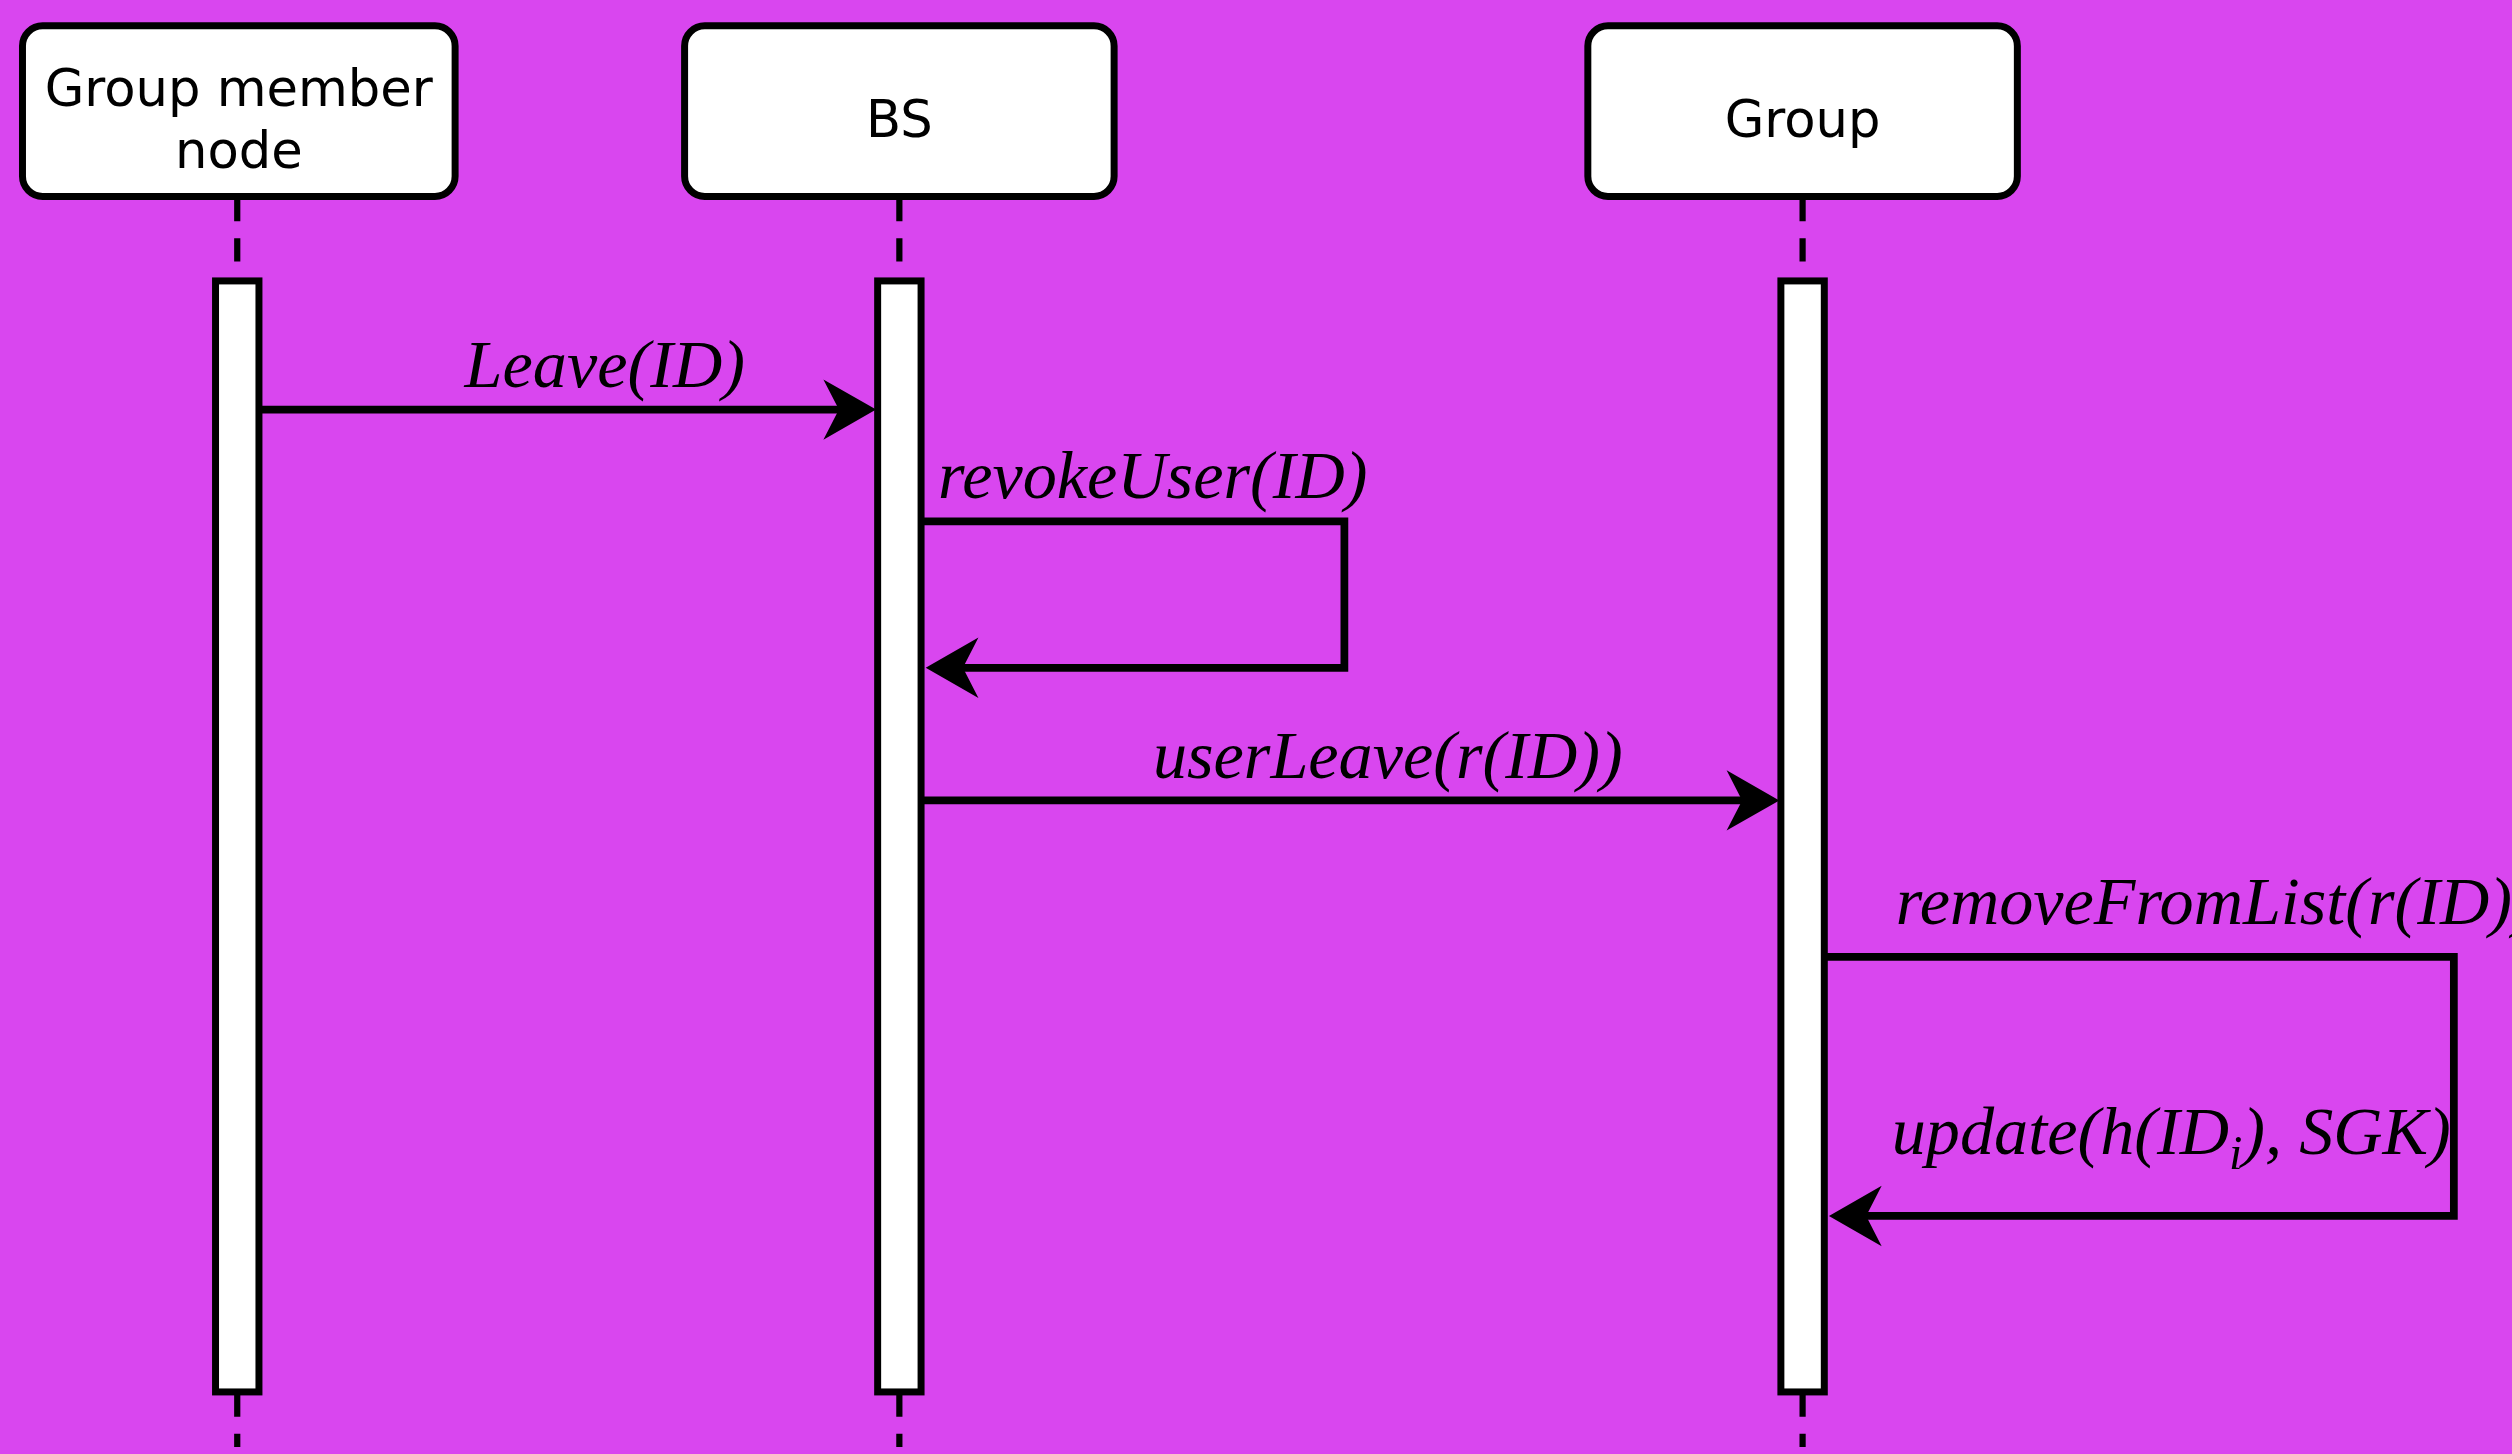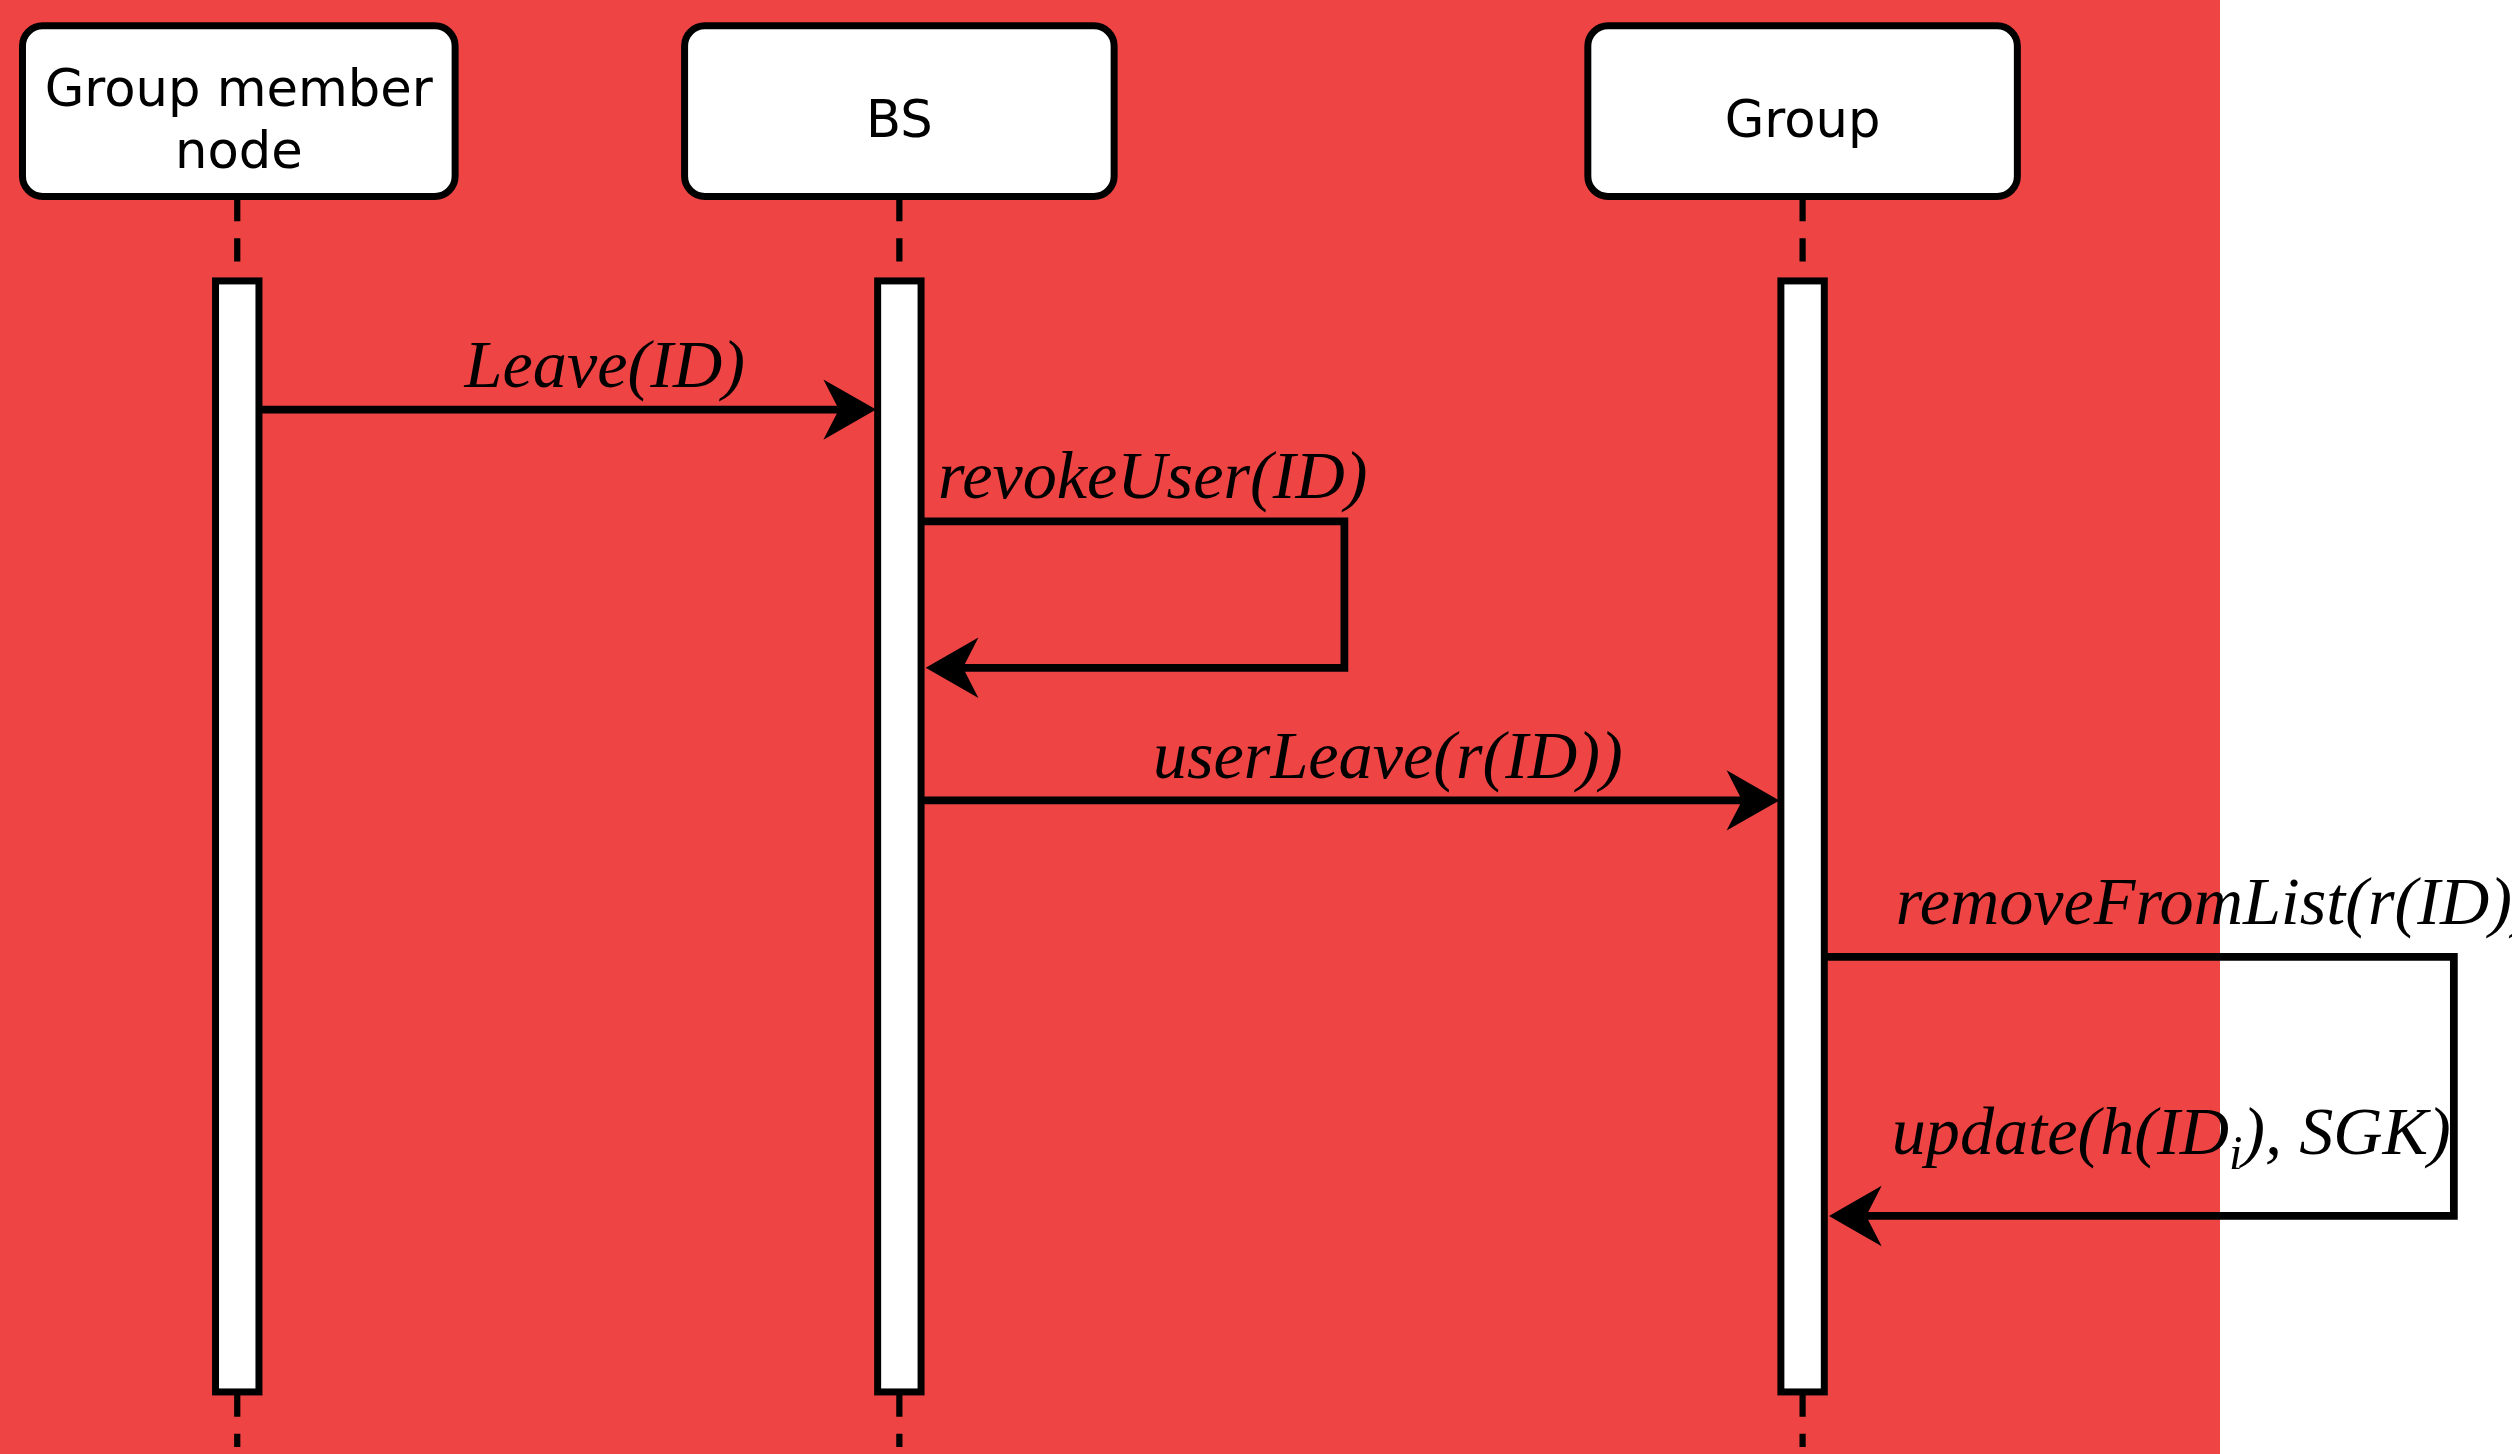--- a/index.html
+++ b/index.html
@@ -1,16 +1,16 @@
 <!DOCTYPE html>
 <html style="font-size:12.4px"><head>
 <meta charset="utf-8">
 <style>
   html,body{margin:0;padding:0;background:#ffffff;}
-  .canvas-wrap{width:2220px;height:1455px;background:#ef4444;}
+  .canvas-wrap{width:2512px;height:1455px;background:#d946ef;}
   svg{display:block;width:2512px;height:1455px;}
   .hdr{font-family:"DejaVu Sans","Liberation Sans",sans-serif;font-size:66px;fill:#000000;}
   .msg{font-family:"Liberation Serif","DejaVu Serif",serif;font-style:italic;font-size:88px;fill:#000000;}
   .sub{font-size:62px;}
   .box{fill:#ffffff;stroke:#000000;stroke-width:9;}
   .bar{fill:#ffffff;stroke:#000000;stroke-width:9;}
   .life{stroke:#000000;stroke-width:8;stroke-dasharray:30 22;fill:none;}
   .arrow{stroke:#000000;stroke-width:10;fill:none;}
   .head{fill:#000000;stroke:none;}
 </style>

